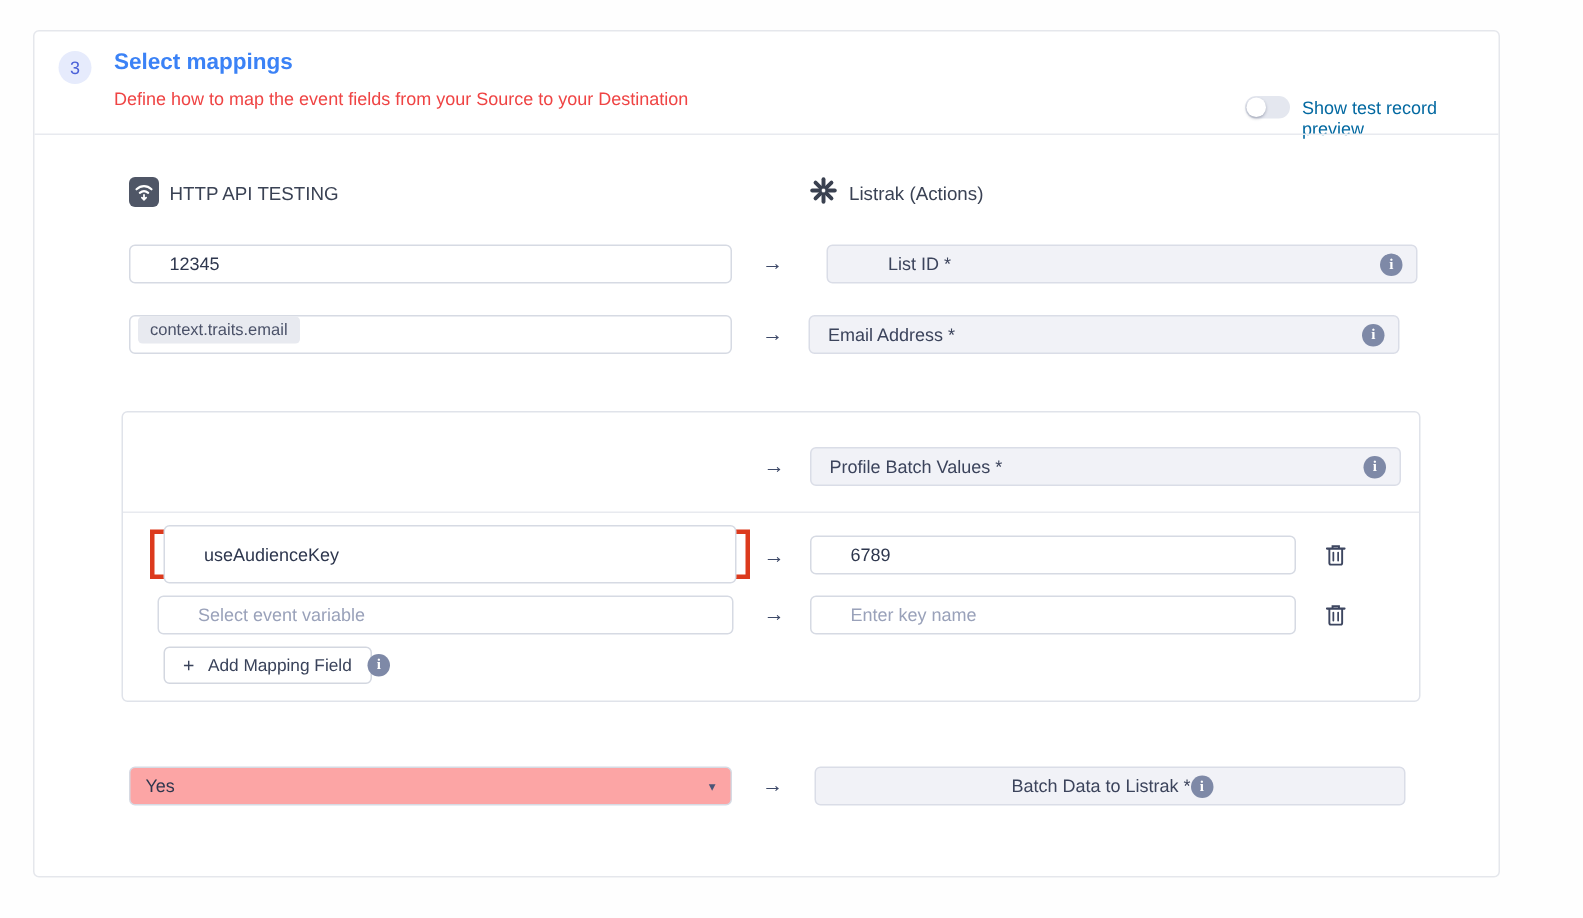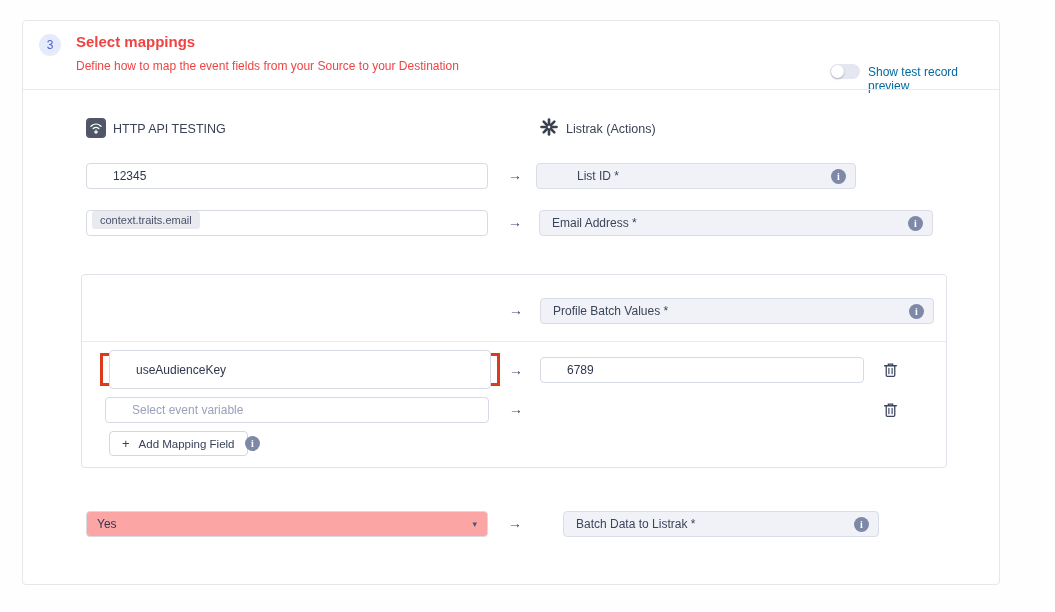--- a/index.html
+++ b/index.html
@@ -10,21 +10,21 @@
   .card {
     position:absolute; left:22px; top:20px; width:978px; height:565px;
     background:#fff; border:1px solid #e5e7ec; border-radius:4px;
   }
 
   
   .step-badge {
     position:absolute; left:16px; top:13px; width:22px; height:22px; border-radius:50%;
     background:#e6ebfc; color:#4b61d8; font-size:12px; display:flex; align-items:center; justify-content:center;
   }
-  .hdr-title { position:absolute; left:53px; top:12px; font-size:15px; font-weight:700; color:#ef4444; }
+  .hdr-title { position:absolute; left:53px; top:12px; font-size:15px; font-weight:700; color:#3b82f6; }
   .hdr-sub { position:absolute; left:53px; top:38px; font-size:12px; color:#ef4444; }
   .toggle {
     position:absolute; left:807px; top:43px; width:30px; height:15px; border-radius:8px;
     background:#e4e7ef; cursor:pointer;
   }
   .toggle .knob {
     position:absolute; left:1px; top:1px; width:13px; height:13px; border-radius:50%;
     background:#fff; box-shadow:0 1px 2px rgba(40,50,80,.35);
   }
   .toggle-label { position:absolute; left:845px; top:44px; font-size:12px; color:#0369a1; }
@@ -127,21 +127,21 @@
         <line x1="8" y1="2" x2="8" y2="6" transform="rotate(180 8 8)"></line>
         <line x1="8" y1="2" x2="8" y2="6" transform="rotate(225 8 8)"></line>
         <line x1="8" y1="2" x2="8" y2="6" transform="rotate(270 8 8)"></line>
         <line x1="8" y1="2" x2="8" y2="6" transform="rotate(315 8 8)"></line>
       </g>
     </svg>
     <div class="col-label" style="left:543px; top:101px;">Listrak (Actions)</div>
 
     <input class="input" style="left: 63px; top: 142px; width: 402px;" value="12345">
     <div class="arrow" style="left:481px; top:146px;">→</div>
-    <div class="dest-box" style="left:513px; top:142px; width:320px;padding-left:40px;">
+    <div class="dest-box" style="left:528px; top:142px; width:394px;padding-left:40px;">
       <span>List ID *</span>
       <span class="info-icon">i</span>
     </div>
 
     <div class="inputbox" style="left:63px; top:189px; width:402px;">
       <span class="pill">context.traits.email</span>
     </div>
     <div class="arrow" style="left:481px; top:193px;">→</div>
     <div class="dest-box" style="left:516px; top:189px; width:394px;">
       <span>Email Address *</span>
@@ -165,20 +165,21 @@
         <svg width="15" height="16" viewBox="0 0 14 15">
           <path d="M1.5 3.5 H12.5" stroke="#3d4660" stroke-width="1.3" fill="none" stroke-linecap="round"></path>
           <path d="M5 3.2 V2 H9 V3.2" stroke="#3d4660" stroke-width="1.2" fill="none"></path>
           <path d="M3 3.8 V12.5 A1 1 0 0 0 4 13.5 H10 A1 1 0 0 0 11 12.5 V3.8" stroke="#3d4660" stroke-width="1.2" fill="none"></path>
           <path d="M5.5 6 V11 M8.5 6 V11" stroke="#3d4660" stroke-width="1.1" fill="none" stroke-linecap="round"></path>
         </svg>
       </button>
 
       <input class="input" style="left: 23px; top: 122px; width: 384px;" placeholder="Select event variable">
       <div class="arrow" style="left:423px; top:126px;">→</div>
+      <input class="input" style="left: 458px; top: 122px; width: 324px;" placeholder="Enter key name">
       <button class="trash-btn" style="left:800px; top:127px;">
         <svg width="15" height="16" viewBox="0 0 14 15">
           <path d="M1.5 3.5 H12.5" stroke="#3d4660" stroke-width="1.3" fill="none" stroke-linecap="round"></path>
           <path d="M5 3.2 V2 H9 V3.2" stroke="#3d4660" stroke-width="1.2" fill="none"></path>
           <path d="M3 3.8 V12.5 A1 1 0 0 0 4 13.5 H10 A1 1 0 0 0 11 12.5 V3.8" stroke="#3d4660" stroke-width="1.2" fill="none"></path>
           <path d="M5.5 6 V11 M8.5 6 V11" stroke="#3d4660" stroke-width="1.1" fill="none" stroke-linecap="round"></path>
         </svg>
       </button>
 
       <button class="add-btn">
@@ -186,19 +187,19 @@
         <span>Add Mapping Field</span>
       </button>
       <span class="info-icon" style="position:absolute; left:163px; top:161px;">i</span>
     </div>
 
     <div class="select" style="left:63px; top:490px; width:402px;">
       <span>Yes</span>
       <span class="caret">▾</span>
     </div>
     <div class="arrow" style="left:481px; top:494px;">→</div>
-    <div class="dest-box" style="left:540px; top:490px; width:316px;">
+    <div class="dest-box" style="left:520px; top:490px; width:394px;justify-content:center;">
       <span>Batch Data to Listrak *</span>
       <span class="info-icon">i</span>
     </div>
 
   </div>
 </div>
 
 </body></html>

